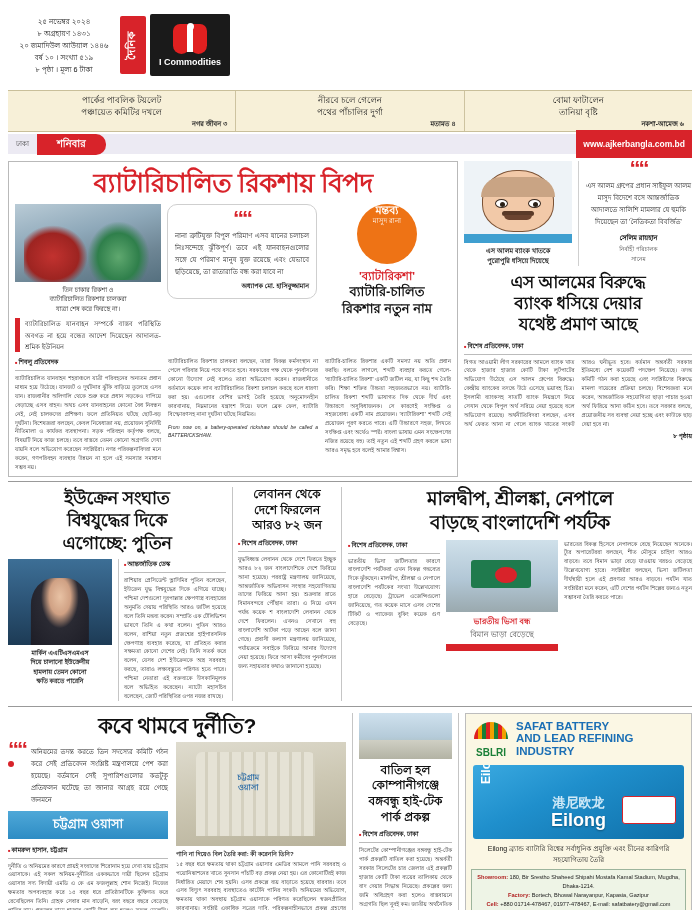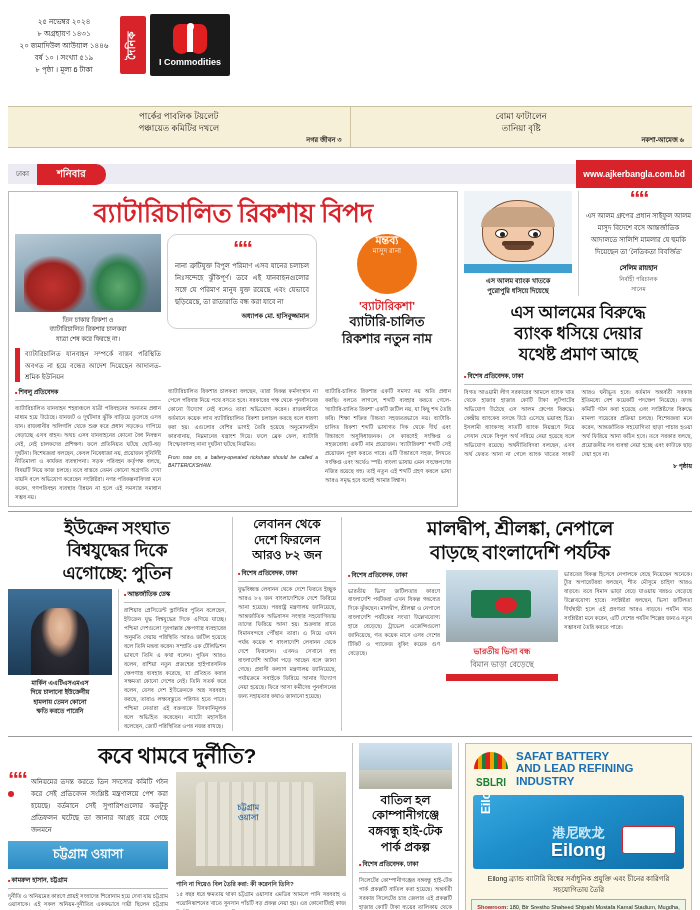--- a/index.html
+++ b/index.html
@@ -94,21 +94,21 @@
     color: #fff; font-size: 9px; font-weight: bold;
   }
 
   
   .teaser-strip {
     display: flex;
     background: #f7f0d8;
     border-top: 1px solid #c9bf9a;
     border-bottom: 1px solid #c9bf9a;
     height: 42px;
-    margin: 16px 8px;
+    margin: 0 8px;
   }
   .teaser {
     flex: 1;
     border-right: 1px solid #cdc3a0;
     padding: 4px 8px 2px;
     display: flex;
     flex-direction: column;
     justify-content: space-between;
     text-align: center;
   }
@@ -441,20 +441,28 @@
   </div>
 </div>
 
 <div class="teaser-strip">
   <div class="teaser">
     <div class="teaser-text" style="white-space:pre-line">পার্কের পাবলিক টয়লেট
 পঞ্চায়েত কমিটির দখলে</div>
     <div class="teaser-meta">
       <span>নগর জীবন</span>
       <span>৩</span>
+    </div>
+  </div>
+  <div class="teaser">
+    <div class="teaser-text" style="white-space:pre-line">নীরবে চলে গেলেন
+পথের পাঁচালির দুর্গা</div>
+    <div class="teaser-meta">
+      <span>মতামত</span>
+      <span>৪</span>
     </div>
   </div>
   <div class="teaser">
     <div class="teaser-text" style="white-space:pre-line">বোমা ফাটালেন
 তানিয়া বৃষ্টি</div>
     <div class="teaser-meta">
       <span>নকশা-আমেজ</span>
       <span>৬</span>
     </div>
   </div>

